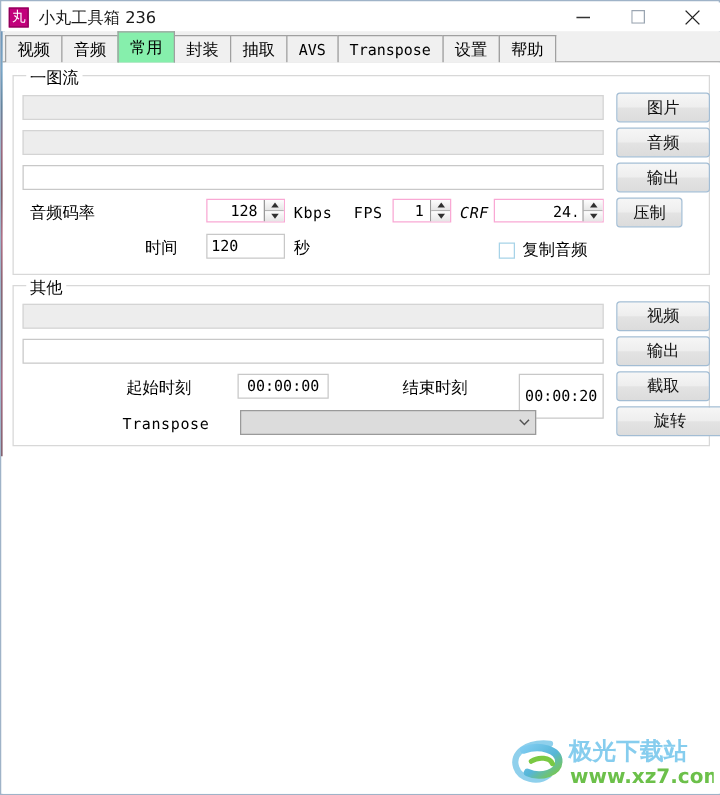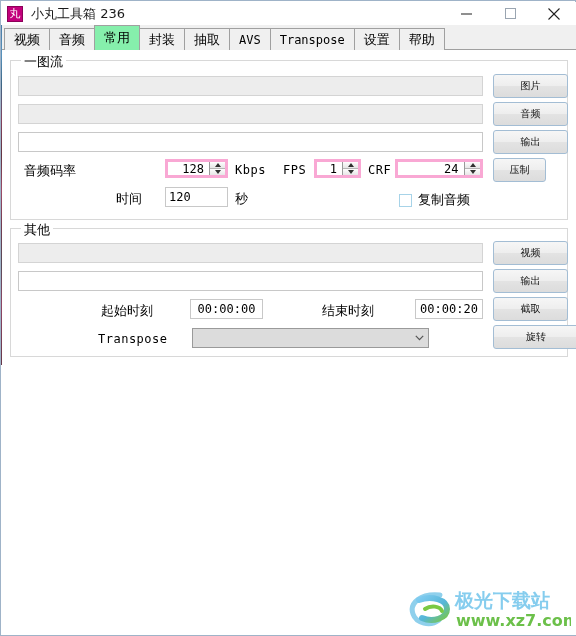--- a/index.html
+++ b/index.html
@@ -169,21 +169,21 @@
   .txt.readonly {
     background: #ededed;
     border-color: #d4d4d4;
   }
   .txt.center { text-align: center; }
 
   
   .spin {
     position: absolute;
     box-sizing: border-box;
-    border: 3px solid #f9a8d4;
+    border: 1px solid #f9a8d4;
     background: #ffffff;
     display: flex;
     align-items: stretch;
   }
   .spin input {
     flex: 1 1 auto;
     border: none;
     outline: none;
     background: transparent;
     text-align: right;
@@ -217,21 +217,21 @@
   .arrow-up { border-bottom: 4px solid #303030; }
   .arrow-dn { border-top: 4px solid #303030; }
 
   
   .btn {
     position: absolute;
     box-sizing: border-box;
     border: 1px solid #a3bdd4;
     border-radius: 3px;
     background: linear-gradient(to bottom, #f6f6f6 0%, #eeeeee 48%, #e3e3e3 52%, #dcdcdc 100%);
-    font-size: 10px;
+    font-size: 13px;
     font-family: Liberation Sans, sans-serif;
     color: #111;
     display: flex;
     align-items: center;
     justify-content: center;
     cursor: default;
     white-space: nowrap;
   }
 
   
@@ -389,21 +389,21 @@
       <div class="spin-btns">
         <div class="sb up">
             <i class="arrow-up"></i>
           </div>
         <div class="sb down">
             <i class="arrow-dn"></i>
           </div>
       </div>
     </div>
 
-    <div class="lbl mono" style="left:366px; top:114px;">CRF</div>
+    <div class="lbl mono" style="left:366px; top:114px;font-style:italic;">CRF</div>
 
     <div class="spin" style="left:393px; top:109px; width:88px; height:19px;padding-left:44px;">
       <input value="24.0" style="">
       <div class="spin-btns">
         <div class="sb up">
             <i class="arrow-up"></i>
           </div>
         <div class="sb down">
             <i class="arrow-dn"></i>
           </div>
@@ -428,21 +428,21 @@
     <input class="txt readonly" style="left: 16px; top: 193px; width: 465px; height: 20px;" readonly="" value="">
     <div class="btn" style="left:491px; top:191px; width:75px; height:24px;">视频</div>
 
     <input class="txt" style="left: 16px; top: 221px; width: 465px; height: 20px;" value="">
     <div class="btn" style="left:491px; top:219px; width:75px; height:24px;">输出</div>
 
     <div class="lbl" style="left:99px; top:254px;">起始时刻</div>
     <input class="txt center" style="left: 188px; top: 249px; width: 73px; height: 20px;" value="00:00:00">
 
     <div class="lbl" style="left:320px; top:254px;">结束时刻</div>
-    <input class="txt center" style="left: 413px; top: 249px; width: 68px; height: 20px;" value="00:00:20">
+    <input class="txt center" style="left: 413px; top: 249px; width: 68px; height: 36px;" value="00:00:20">
 
     <div class="btn" style="left:491px; top:247px; width:75px; height:24px;">截取</div>
 
     <div class="lbl mono" style="left:96px; top:283px;">Transpose</div>
     <div class="combo" style="left:190px; top:278px; width:237px; height:20px;">
       <span class="combo-val"></span>
       <span class="combo-arrow">
         <svg width="9" height="6" viewBox="0 0 9 6">
           <polyline points="0.8,0.8 4.5,4.6 8.2,0.8" fill="none" stroke="#555" stroke-width="1.2"></polyline>
         </svg>

